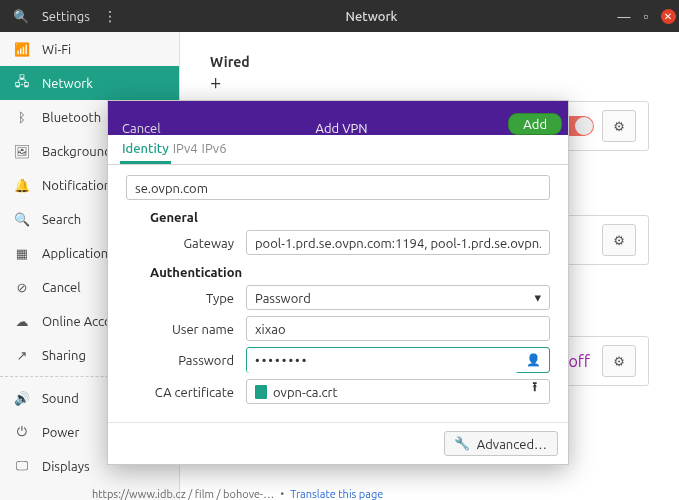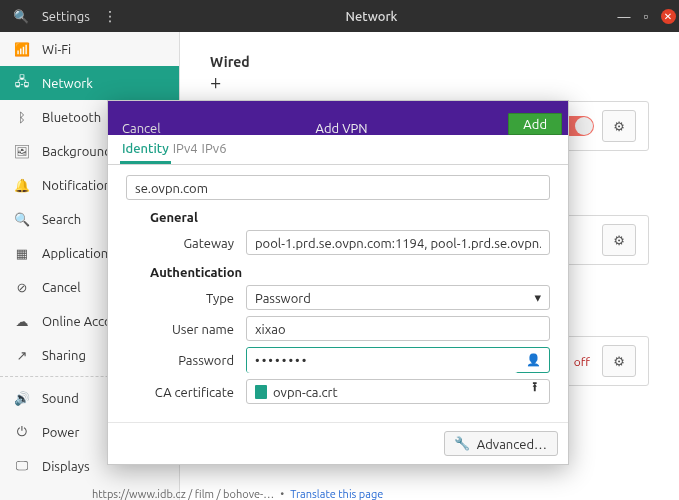--- a/index.html
+++ b/index.html
@@ -23,30 +23,30 @@
 .side-icon { width: 16px; color: #555; font-size: 13px; display:flex; justify-content:center; }
 
 .content { flex: 1; padding: 22px 30px; }
 .section-head { display:flex; justify-content:space-between; align-items:flex-start; margin-bottom:8px;flex-direction:column; }
 .section-head h3 { font-size: 14px; font-weight: 600; color: #333; }
 .plus { font-size: 20px; color: #333; font-weight: 300; }
 
 .row-card { display: flex; align-items: center; border: 1px solid #d8d8d8; border-radius: 3px; padding: 8px 12px; font-size: 13px; color: #555; margin-bottom: 18px; }
 .row-card .spacer { flex:1; }
 .gear-btn { width:34px; height:32px; border:1px solid #d0d0d0; border-radius:3px; display:flex; align-items:center; justify-content:center; margin-left:8px; font-size:13px; color:#555; background:#fafafa; }
-.off-label { font-size:12px; color:#b91c1c; margin-right:4px; }
+.off-label { font-size:16px; color:#a21caf; margin-right:4px; }
 
 .switch { width:42px; height:20px; background:#f26d63; border-radius:10px; position:relative; }
 .switch::after { content:""; width:18px; height:18px; background:#eee; border-radius:50%; position:absolute; right:1px; top:1px; }
 
 .dialog-back { position:absolute; left:107px; top:100px; width:462px; background:#fff; border:1px solid #c8c8c8; box-shadow:0 6px 24px rgba(0,0,0,0.3); }
 .dlg-header { height:34px; background:#4c1d95; display:flex; align-items:flex-end; color:#eee; font-size:13px; }
 .dlg-cancel { padding:0 14px; color:#ddd; }
 .dlg-title { flex:1; text-align:center; font-weight:400; }
-.dlg-add { background:#3aa23a; color:#fff; border:1px solid #2e842e; border-radius:1px; padding:3px 14px; margin-right:6px; font-size:13px; }
+.dlg-add { background:#3aa23a; color:#fff; border:1px solid #2e842e; border-radius:9px; padding:3px 14px; margin-right:6px; font-size:13px; }
 
 .dlg-tabs { display:flex; border-bottom:1px solid #d4d4d4; padding:0 12px; font-size:13px; }
 .dlg-tab { padding:6px 2px; color:#888; border-bottom:3px solid transparent; }
 .dlg-tab.active { color:#1ea087; border-bottom-color:#1ea087; font-weight:500; }
 
 .dlg-body { padding: 10px 18px 12px 18px; }
 .form-row { display:flex; align-items:center; margin-bottom:6px; }
 .form-row label { width:120px; text-align:right; padding-right:12px; font-size:13px; color:#333; }
 .form-row input, .form-row .dd, .form-row .file { flex:1; font-size:13px; padding:4px 8px; border:1px solid #c7c7c7; border-radius:3px; background:#fff; color:#333; height:25px; }
 .form-row .dd { display:flex; align-items:center; justify-content:space-between; }

